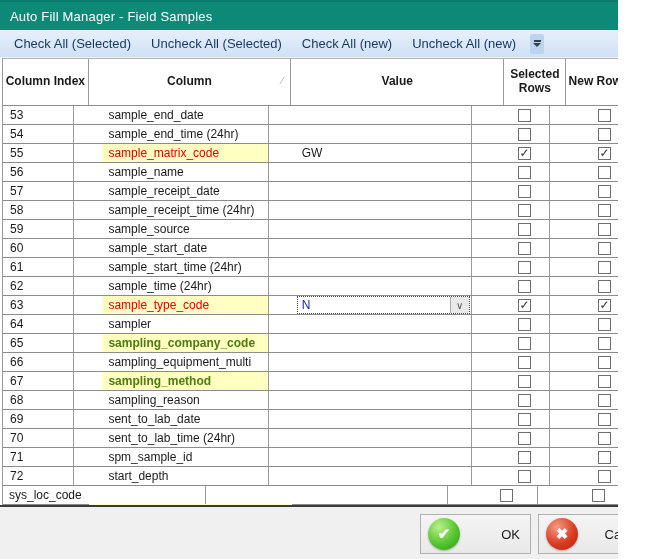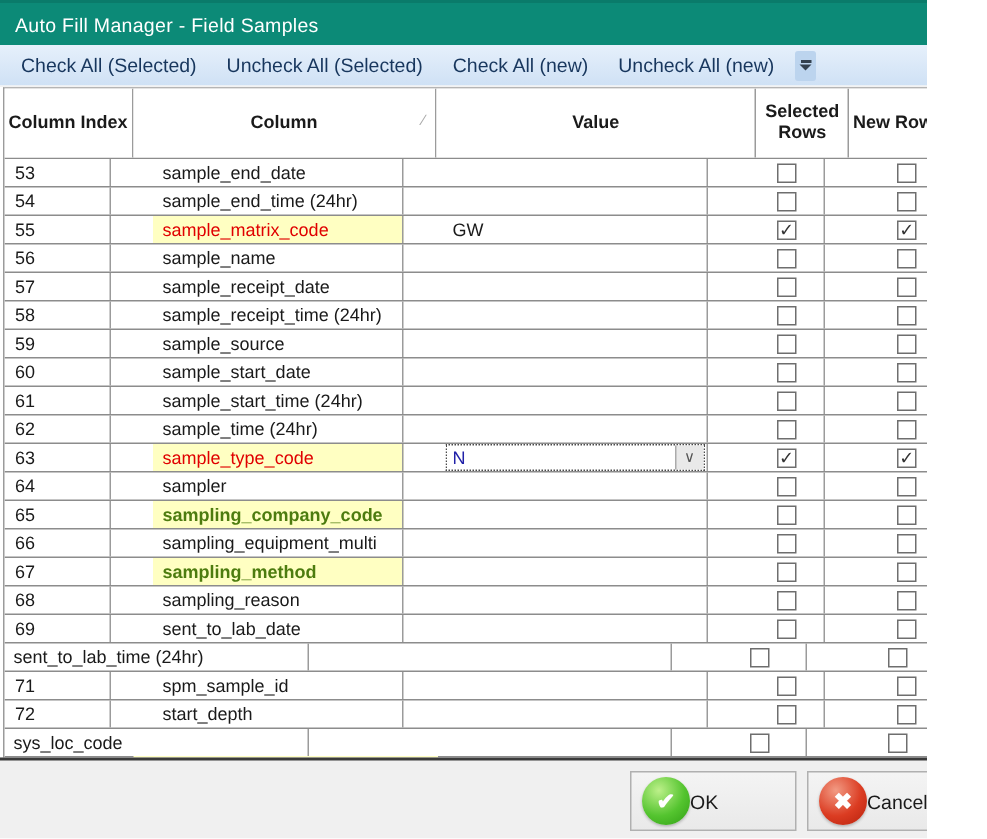--- a/index.html
+++ b/index.html
@@ -137,21 +137,21 @@
   .btn-ok { left: 420px; width: 111px; }
   .btn-cancel { left: 538px; width: 118px; }
   .btn-icon {
     width: 32px; height: 32px; border-radius: 50%; margin-left: 7px;
     display: flex; align-items: center; justify-content: center;
     color: #fff; font-size: 15px; font-weight: bold;
     box-shadow: 0 1px 2px rgba(0,0,0,.25);
   }
   .icon-green { background: radial-gradient(circle at 35% 28%, #bdf08a, #54c42f 55%, #2f9e14); }
   .icon-red { background: radial-gradient(circle at 35% 28%, #f29b84, #db3c22 55%, #b5200c); }
-  .btn-label { flex: 1; text-align: left; padding-right: 10px; }
+  .btn-label { flex: 1; text-align: right; padding-right: 10px; }
 </style>
 </head>
 <body>
 
 <div class="dialog">
 
   <div class="titlebar">
     <span class="title-text">Auto Fill Manager - Field Samples</span>
     <span class="close-btn">
       <span>×</span>
@@ -367,20 +367,21 @@
       <div class="cell c-column w-column">sent_to_lab_date</div>
       <div class="cell c-value w-value"></div>
       <div class="cell c-check w-sel">
             <span class="cb"></span>
           </div>
       <div class="cell c-check w-new">
             <span class="cb"></span>
           </div>
     </div>
         <div class="row">
+      <div class="cell c-index w-index">70</div>
       <div class="cell c-column w-column">sent_to_lab_time (24hr)</div>
       <div class="cell c-value w-value"></div>
       <div class="cell c-check w-sel">
             <span class="cb"></span>
           </div>
       <div class="cell c-check w-new">
             <span class="cb"></span>
           </div>
     </div>
         <div class="row">

